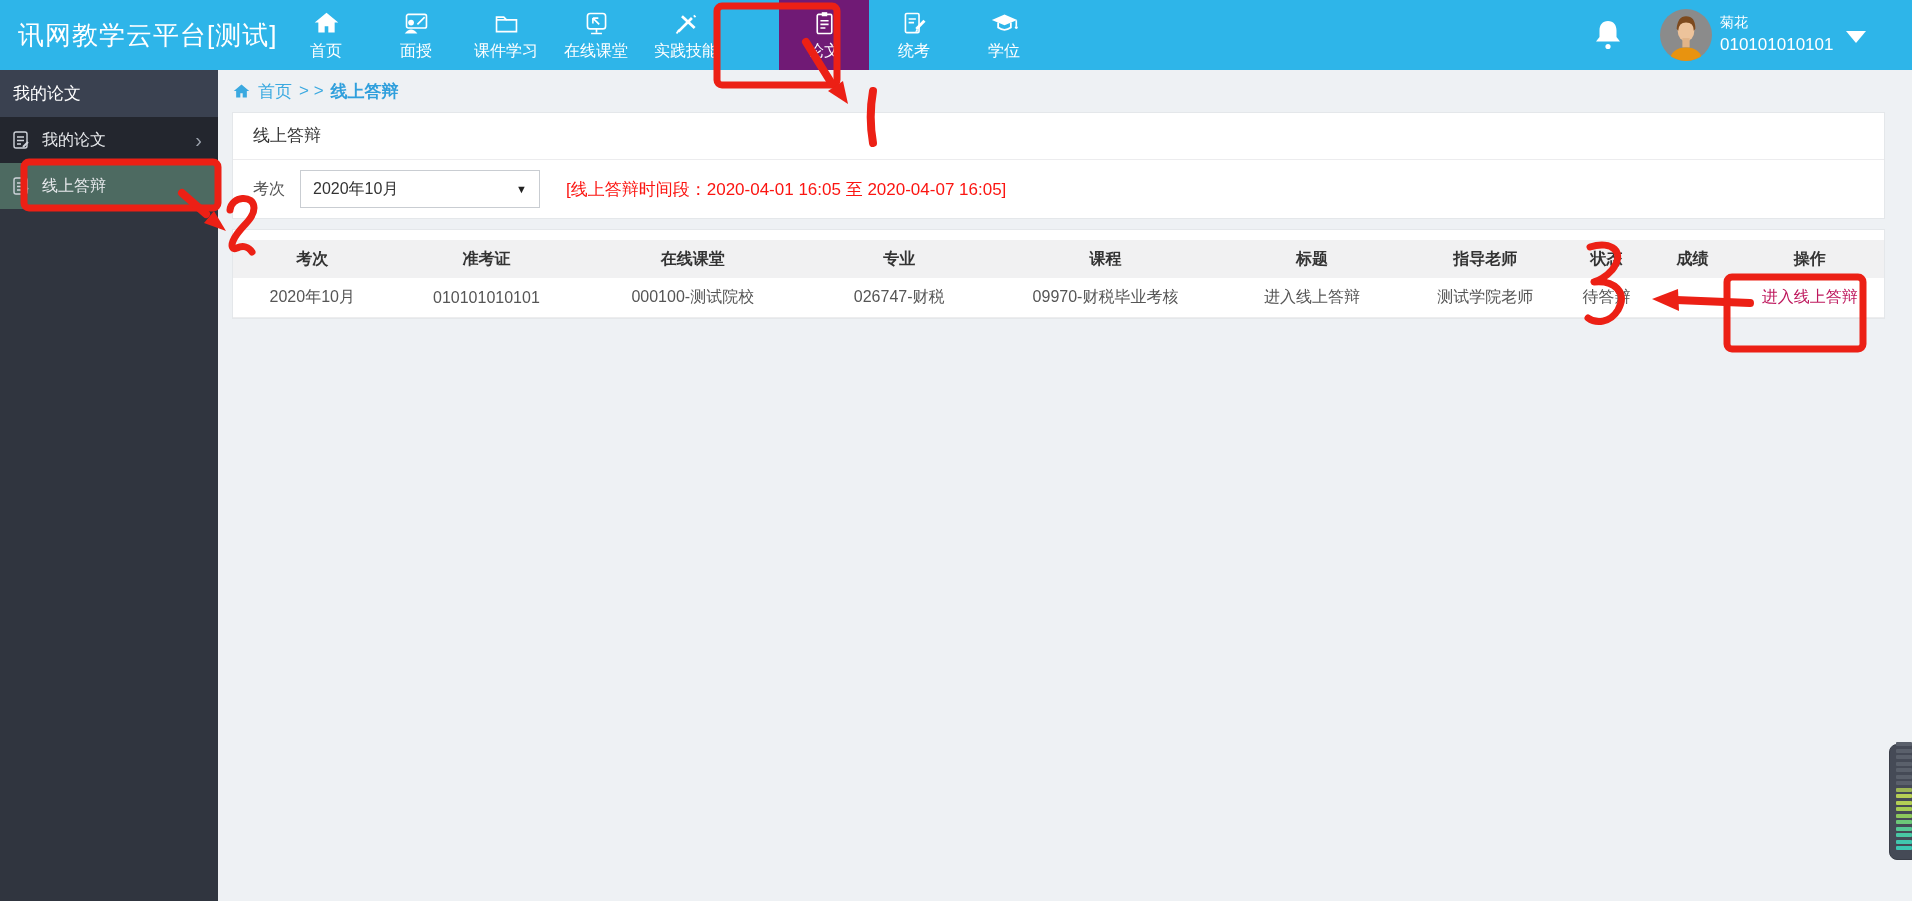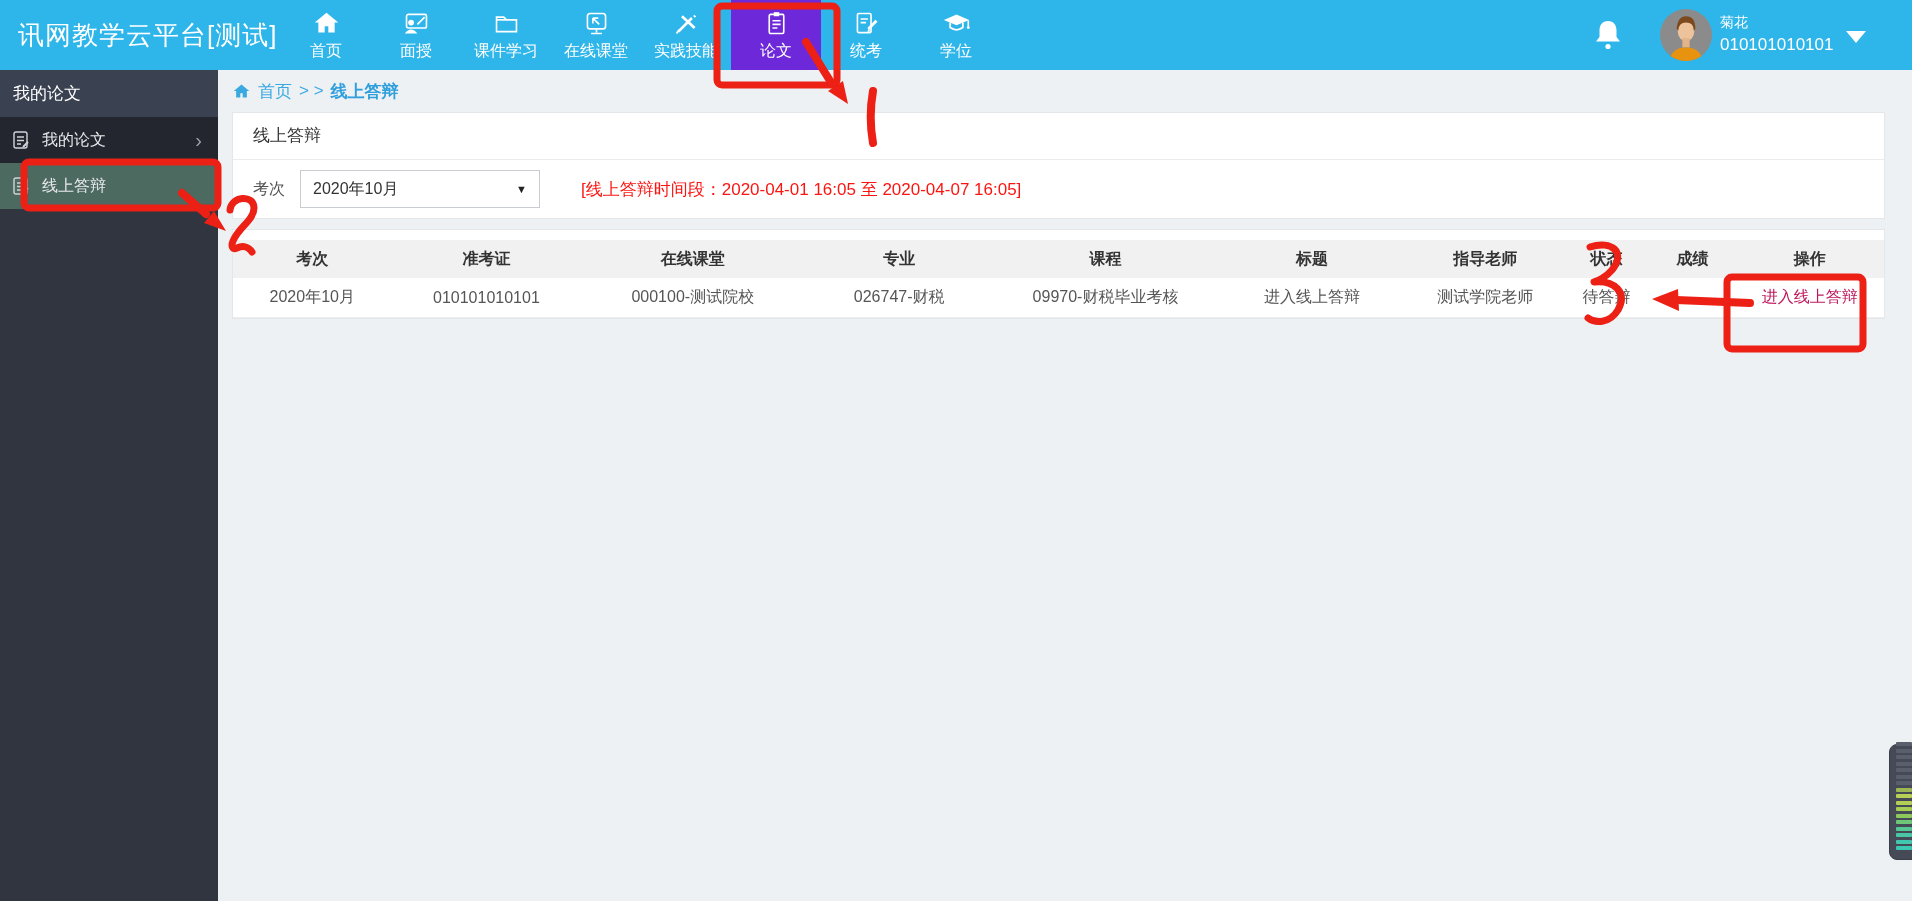--- a/index.html
+++ b/index.html
@@ -6,21 +6,21 @@
   body{
     width:1912px;height:901px;overflow:hidden;position:relative;
     font-family:"Liberation Sans","DejaVu Sans",sans-serif;
     background:#eef1f4;
   }
   
   .header{position:absolute;left:0;top:0;width:1912px;height:70px;background:#2eb5e9;z-index:5;}
   .logo{position:absolute;left:18px;top:0;height:70px;line-height:70px;color:#fff;font-size:26px;letter-spacing:1px;white-space:nowrap;}
   .nav{position:absolute;left:281px;top:0;height:70px;display:flex;}
   .nav-item{width:90px;height:70px;display:flex;flex-direction:column;align-items:center;justify-content:center;gap:3px;color:#fff;cursor:pointer;}
-  .nav-item.active{background:#6d28d9;}
+  .nav-item.active{background:#701a75;margin-left:48px;}
   .nav-item svg{width:29px;height:29px;display:block;}
   .nav-label{font-size:16px;white-space:nowrap;}
   .bell{position:absolute;left:1592px;top:18px;width:32px;height:34px;cursor:pointer;}
   .avatar{position:absolute;left:1660px;top:9px;width:52px;height:52px;border-radius:50%;background:#8b8b8b;overflow:hidden;cursor:pointer;}
   .user-info{position:absolute;left:1720px;top:12px;color:#fff;cursor:pointer;}
   .user-name{font-size:14px;line-height:21px;}
   .user-id{font-size:17px;line-height:23px;}
   .chevron-down{position:absolute;left:1846px;top:31px;width:0;height:0;
     border-left:10px solid transparent;border-right:10px solid transparent;border-top:12px solid #fff;cursor:pointer;}
   
@@ -37,21 +37,21 @@
   .breadcrumb .bc-home-ic{display:flex;margin-right:7px;cursor:pointer;}
   .bc-link{cursor:pointer;}
   .bc-sep{margin:0 7px;}
   .bc-current{font-weight:bold;color:#2f9fdc;}
   .panel{margin:0 27px 0 14px;background:#fff;border:1px solid #e4e7ea;}
   .panel-title{height:46px;line-height:46px;padding-left:20px;font-size:17px;color:#333;border-bottom:1px solid #ececee;}
   .filter-row{height:58px;display:flex;align-items:center;padding-left:20px;}
   .filter-label{font-size:16px;color:#555;margin-right:15px;}
   .select{width:214px;height:36px;border:1px solid #c9cdd2;background:#fff;display:flex;align-items:center;padding:0 12px;font-size:16px;color:#333;cursor:pointer;}
   .select .caret{margin-left:auto;font-size:11px;color:#222;}
-  .notice{color:#fb1511;font-size:17px;margin-left:41px;white-space:nowrap;}
+  .notice{color:#fb1511;font-size:17px;margin-left:26px;white-space:nowrap;}
   .table-panel{margin-top:10px;padding-top:10px;}
   table{width:100%;border-collapse:collapse;table-layout:fixed;}
   th{background:#f1f1f2;height:36px;font-size:16px;color:#333;font-weight:bold;text-align:center;}
   td{height:37px;text-align:center;font-size:16px;color:#555;border-bottom:1px solid #ededee;}
   .action-link{color:#be185d;text-decoration:none;cursor:pointer;}
   
   .anno{position:absolute;left:0;top:0;z-index:60;pointer-events:none;}
   
   .scroll-widget{position:absolute;right:-7px;bottom:41px;width:30px;height:116px;background:#454a56;
     border:1px solid #3a3e48;border-radius:8px;z-index:70;display:flex;flex-direction:column;justify-content:flex-end;

